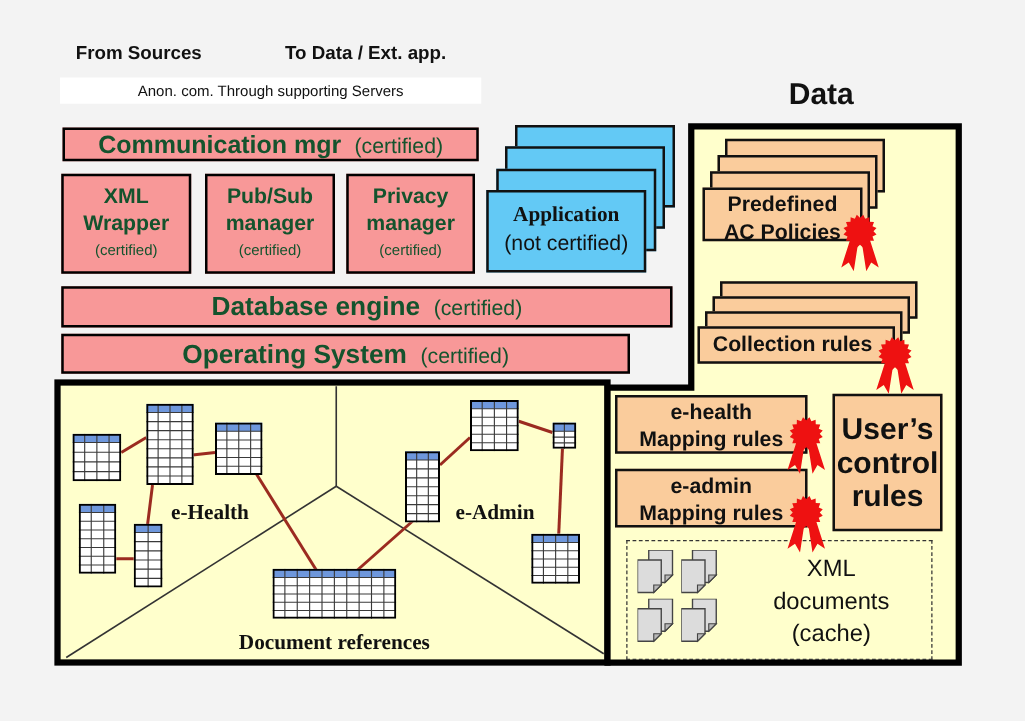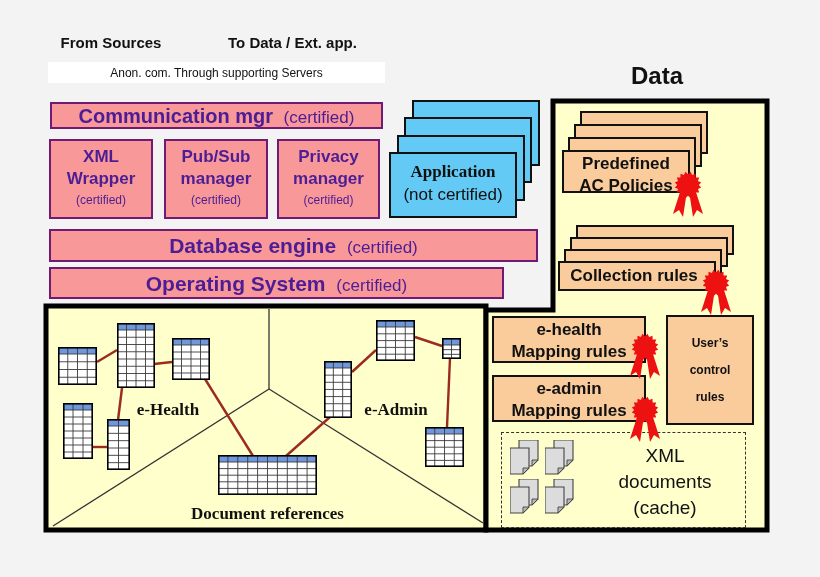--- a/index.html
+++ b/index.html
@@ -3,21 +3,21 @@
 <meta charset="utf-8">
 <style>
   html,body{margin:0;padding:0;}
   body{background:#e8e8e8;font-family:"Liberation Sans",sans-serif;}
   #scene{position:relative;width:820px;height:577px;background:#f3f3f3;overflow:hidden;
          -webkit-user-select:none;user-select:none;}
   #bg-svg, .abs-svg{position:absolute;left:0;top:0;}
   .abs{position:absolute;box-sizing:border-box;}
   .pre{white-space:pre-line;}
   
-  .pinkbox{background:#f89898;border:2px solid #701a75;color:#4c1d95;text-align:center;}
+  .pinkbox{background:#f89898;border:2px solid #000000;color:#14532d;text-align:center;}
   .card{position:absolute;box-sizing:border-box;border:2px solid #111;}
   .card.blue{background:#63c9f5;}
   .card.orange{background:#facc9c;}
   .lbl{position:absolute;box-sizing:border-box;text-align:center;color:#111;z-index:4;}
   .b{font-weight:bold;}
   .bandbox{background:#ffffff;}
   .orangebox{background:#facc9c;border:2px solid #111;color:#111;text-align:center;z-index:3;}
   .dashedbox{border:2px dashed #333;border-width:1.6px;z-index:3;}
   
   .t15{font-size:15px;line-height:18px;}
@@ -103,21 +103,21 @@
 
   <div class="abs orangebox" style="left:492px;top:316px;width:154px;height:47px;padding-top:1px;">
     <div class="b t17 pre">e-health
 Mapping rules</div>
   </div>
   <div class="abs orangebox" style="left:492px;top:375px;width:154px;height:47px;padding-top:1px;">
     <div class="b t17 pre">e-admin
 Mapping rules</div>
   </div>
   <div class="abs orangebox" style="left:666px;top:315px;width:88px;height:110px;padding-top:13px;">
-    <div class="b" style="font-size:12px;line-height:27px;white-space:pre-line;">User’s
+    <div class="b" style="font-size:24px;line-height:27px;white-space:pre-line;">User’s
 control
 rules</div>
   </div>
 
   <div class="abs dashedbox" style="left:501px;top:432px;width:245px;height:96px;">
     <div class="lbl r" style="left:88px;top:10px;width:150px;font-size:19px;line-height:26px;white-space:pre-line;">XML
 documents
 (cache)</div>
   </div>
 

